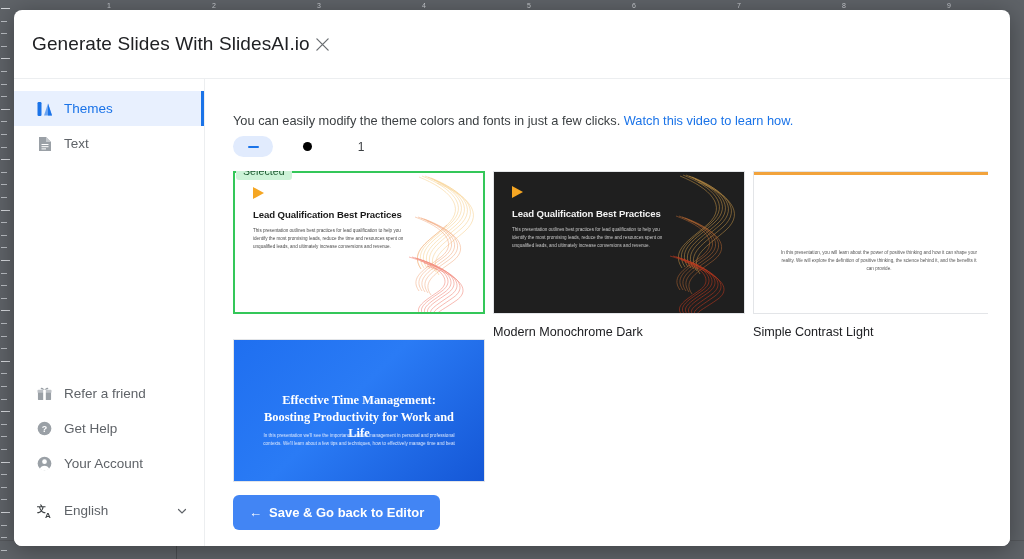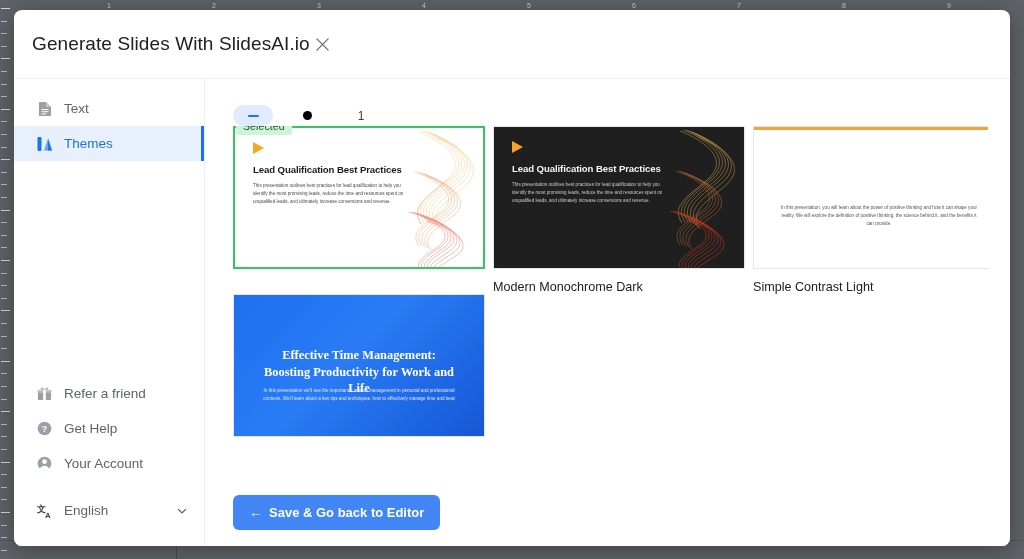--- a/index.html
+++ b/index.html
@@ -118,21 +118,21 @@
     width: 40px; height: 21px; border-radius: 11px;
     display: flex; align-items: center; justify-content: center;
     font-size: 12px; color: #3c4043; cursor: pointer;
   }
   .bullet-opt.active { background: #e1ebfd; color: #1a73e8; }
   .bullet-opt .dash { display: block; width: 11px; height: 2px; background: #1a73e8; border-radius: 1px; }
   .bullet-opt .dot { display: block; width: 9px; height: 9px; background: #000; border-radius: 50%; }
 
   
   .theme-grid {
-    margin-top: 0;
+    margin-top: 14px;
     display: grid;
     grid-template-columns: repeat(3, 252px);
     column-gap: 8px;
     row-gap: 0px;
     flex: 1 1 auto;
     overflow: hidden;
     align-content: start;
   }
   .theme-cell { width: 252px; }
   .thumb-wrap { position: relative; width: 252px; height: 143px; }
@@ -287,40 +287,40 @@
         <path d="M2 2 L14 14 M14 2 L2 14" stroke="#6b6f73" stroke-width="1.4" stroke-linecap="round"></path>
       </svg>
     </div>
   </div>
 
   <div class="modal-body">
 
     <div class="sidebar">
       <div class="nav-top">
 
+        <div class="nav-item active">
+          <span class="ico">
+            <svg width="16" height="16" viewBox="0 0 16 16" aria-hidden="true">
+              <rect x="0.5" y="1" width="4" height="14" rx="1.2" fill="#1a73e8"></rect>
+              <path d="M7 14.5 L11 2.5 L15 14.5 Z" fill="#6ba4f1"></path>
+              <path d="M11 2.5 L15 14.5 L11 14.5 Z" fill="#1a73e8"></path>
+            </svg>
+          </span>
+          <span>Themes</span>
+        </div>
+
         <div class="nav-item">
           <span class="ico">
             <svg width="14" height="16" viewBox="0 0 14 16" aria-hidden="true">
               <path d="M1 1h7l5 5v9H1z" fill="#9aa0a6"></path>
               <path d="M8 1v5h5" fill="#c4c8cc"></path>
               <path d="M3.5 8.5h7M3.5 10.7h7M3.5 12.9h4.5" stroke="#fff" stroke-width="1"></path>
             </svg>
           </span>
           <span>Text</span>
-        </div>
-
-        <div class="nav-item active">
-          <span class="ico">
-            <svg width="16" height="16" viewBox="0 0 16 16" aria-hidden="true">
-              <rect x="0.5" y="1" width="4" height="14" rx="1.2" fill="#1a73e8"></rect>
-              <path d="M7 14.5 L11 2.5 L15 14.5 Z" fill="#6ba4f1"></path>
-              <path d="M11 2.5 L15 14.5 L11 14.5 Z" fill="#1a73e8"></path>
-            </svg>
-          </span>
-          <span>Themes</span>
         </div>
       </div>
 
       <div class="nav-spacer"></div>
 
       <div class="nav-bottom">
 
         <div class="nav-item">
           <span class="ico">
             <svg width="15" height="15" viewBox="0 0 16 16" aria-hidden="true">
@@ -370,20 +370,24 @@
               <path d="M2.5 4.5 L6 8 L9.5 4.5" stroke="#5f6368" stroke-width="1.2" fill="none" stroke-linecap="round"></path>
             </svg>
           </span>
         </div>
       </div>
     </div>
 
     <div class="content">
 
 
+      <div class="desc">
+        <span>You can easily modify the theme colors and fonts in just a few clicks.</span>
+        <a>Watch this video to learn how.</a>
+      </div>
 
       <div class="bullet-row">
         <div class="bullet-opt active">
           <span class="dash"></span>
         </div>
         <div class="bullet-opt">
           <span class="dot"></span>
         </div>
         <div class="bullet-opt">1</div>
       </div>

